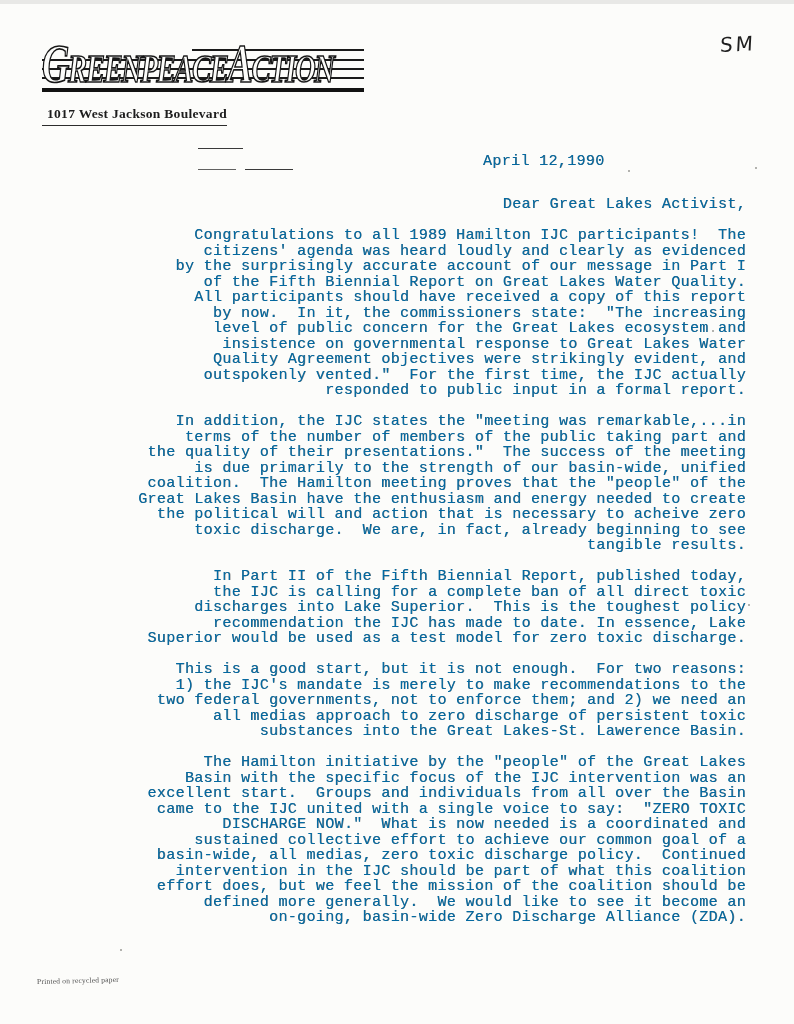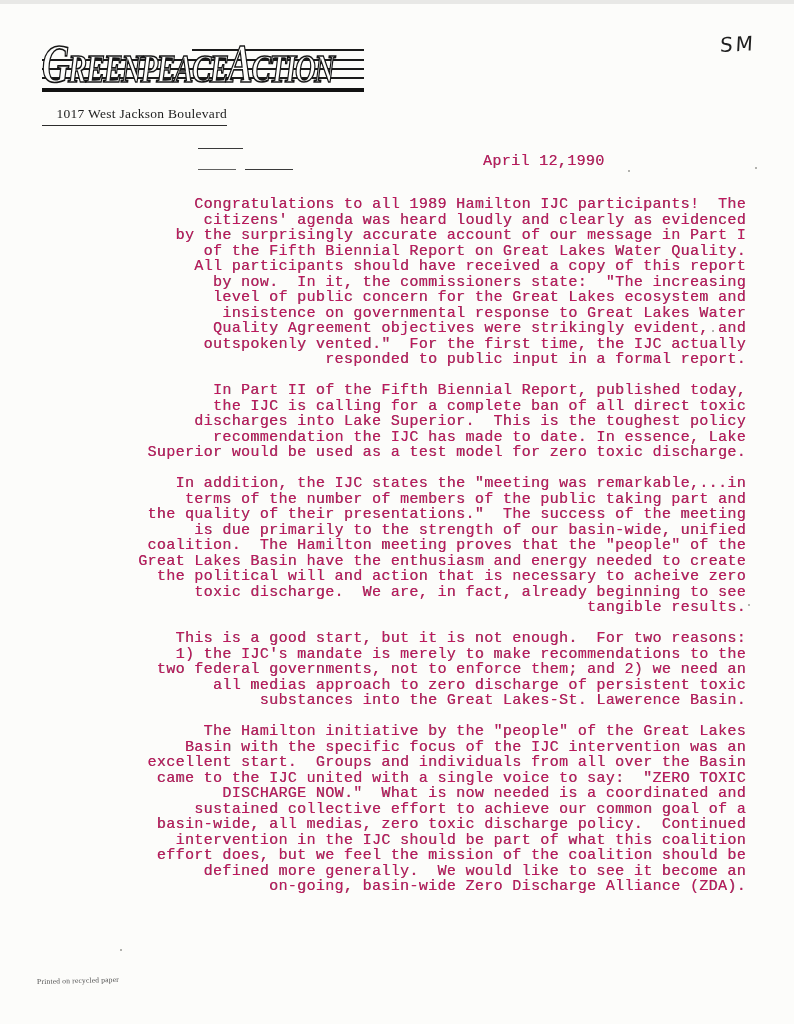--- a/index.html
+++ b/index.html
@@ -70,21 +70,21 @@
     background: #121212;
   }
 
   
   .address-block {
     position: absolute;
     left: 42px;
     top: 100px;
     width: 260px;
     font-family: "Liberation Serif", serif;
-    font-weight: 400;
+    font-weight: 700;
     font-size: 13.5px;
     letter-spacing: 0.3px;
     color: #1d1d1d;
   }
   .address-line {
     width: 185px;
     padding: 2px 0 3px 0;
     border-bottom: 1.6px solid #2c2c2c;
     white-space: nowrap;
   }
@@ -109,21 +109,21 @@
     color: #1f1f1f;
     transform: rotate(-3deg) skewX(-6deg);
   }
 
   
   .type {
     font-family: "Liberation Mono", monospace;
     font-size: 15px;
     line-height: 15.5px;
     letter-spacing: 0.35px;
-    color: #be185d;
+    color: #0369a1;
     text-shadow: 0.35px 0 0 rgba(25,25,25,0.55);
   }
   .date-line {
     position: absolute;
     left: 483px;
     top: 150px;
     white-space: pre;
   }
   .letter-body {
     position: absolute;
@@ -177,45 +177,46 @@
   <div class="address-block">
     <div class="address-line">1017 West Jackson Boulevard</div>
   </div>
   <div class="rule-fragment frag-a"></div>
   <div class="rule-fragment frag-b"></div>
   <div class="rule-fragment frag-c"></div>
 
   <div class="type date-line">April 12,1990</div>
 
   <div class="letter-body type">
+    <pre>Dear Great Lakes Activist,</pre>
     <pre>Congratulations to all 1989 Hamilton IJC participants!  The
 citizens' agenda was heard loudly and clearly as evidenced
 by the surprisingly accurate account of our message in Part I
 of the Fifth Biennial Report on Great Lakes Water Quality.
 All participants should have received a copy of this report
 by now.  In it, the commissioners state:  "The increasing
 level of public concern for the Great Lakes ecosystem and
 insistence on governmental response to Great Lakes Water
 Quality Agreement objectives were strikingly evident, and
 outspokenly vented."  For the first time, the IJC actually
 responded to public input in a formal report.</pre>
-    <pre>In Part II of the Fifth Biennial Report, published today,
-the IJC is calling for a complete ban of all direct toxic
-discharges into Lake Superior.  This is the toughest policy
-recommendation the IJC has made to date. In essence, Lake
-Superior would be used as a test model for zero toxic discharge.</pre>
     <pre>In addition, the IJC states the "meeting was remarkable,...in
 terms of the number of members of the public taking part and
 the quality of their presentations."  The success of the meeting
 is due primarily to the strength of our basin-wide, unified
 coalition.  The Hamilton meeting proves that the "people" of the
 Great Lakes Basin have the enthusiasm and energy needed to create
 the political will and action that is necessary to acheive zero
 toxic discharge.  We are, in fact, already beginning to see
 tangible results.</pre>
+    <pre>In Part II of the Fifth Biennial Report, published today,
+the IJC is calling for a complete ban of all direct toxic
+discharges into Lake Superior.  This is the toughest policy
+recommendation the IJC has made to date. In essence, Lake
+Superior would be used as a test model for zero toxic discharge.</pre>
     <pre>This is a good start, but it is not enough.  For two reasons:
 1) the IJC's mandate is merely to make recommendations to the
 two federal governments, not to enforce them; and 2) we need an
 all medias approach to zero discharge of persistent toxic
 substances into the Great Lakes-St. Lawerence Basin.</pre>
     <pre>The Hamilton initiative by the "people" of the Great Lakes
 Basin with the specific focus of the IJC intervention was an
 excellent start.  Groups and individuals from all over the Basin
 came to the IJC united with a single voice to say:  "ZERO TOXIC
 DISCHARGE NOW."  What is now needed is a coordinated and

